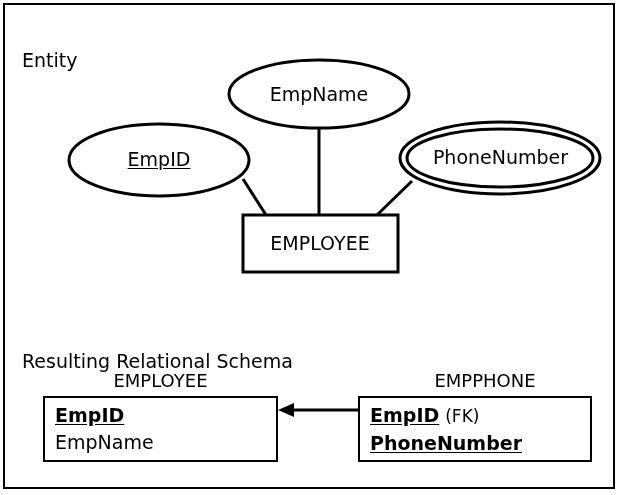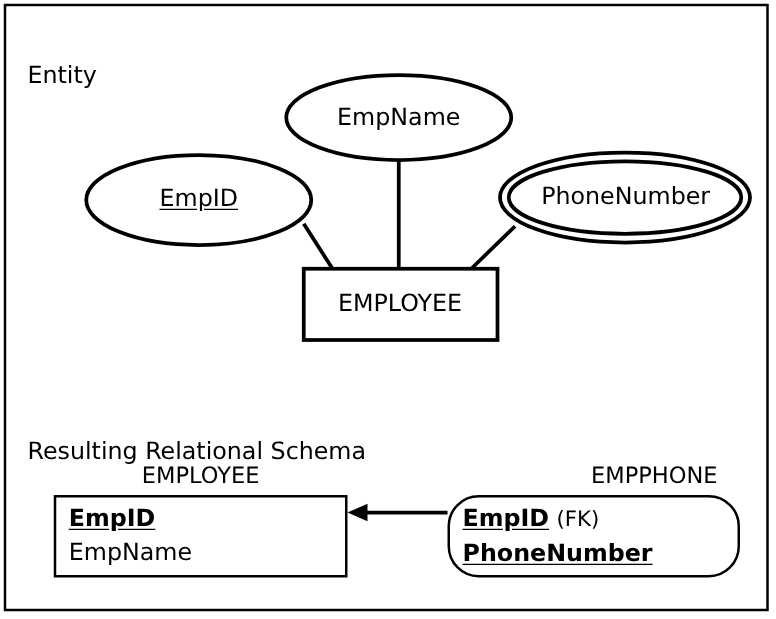--- a/index.html
+++ b/index.html
@@ -67,31 +67,31 @@
   .rel-title {
     position: absolute;
     font-family: "DejaVu Sans", sans-serif;
     font-size: 18px;
     color: #000000;
     white-space: nowrap;
     text-align: center;
     line-height: 1;
   }
   #rel-title-employee { left: 43px;  top: 372px; width: 235px; }
-  #rel-title-empphone { left: 340px; top: 372px; width: 234px; text-align: right; }
+  #rel-title-empphone { left: 368px; top: 372px; width: 234px; }
 
   .rel-box {
     position: absolute;
     border: 2px solid #000000;
     background: #ffffff;
     box-sizing: border-box;
     padding: 4px 0 0 10px;
   }
   #rel-box-employee { left: 43px;  top: 396px; width: 235px; height: 66px; }
-  #rel-box-empphone { left: 358px; top: 396px; width: 234px; height: 66px; border-radius: 25px; }
+  #rel-box-empphone { left: 358px; top: 396px; width: 234px; height: 66px; }
 
   .rel-attr {
     font-family: "DejaVu Sans", sans-serif;
     font-size: 19px;
     color: #000000;
     line-height: 27px;
     white-space: nowrap;
   }
   .rel-attr .pk {
     font-weight: bold;

